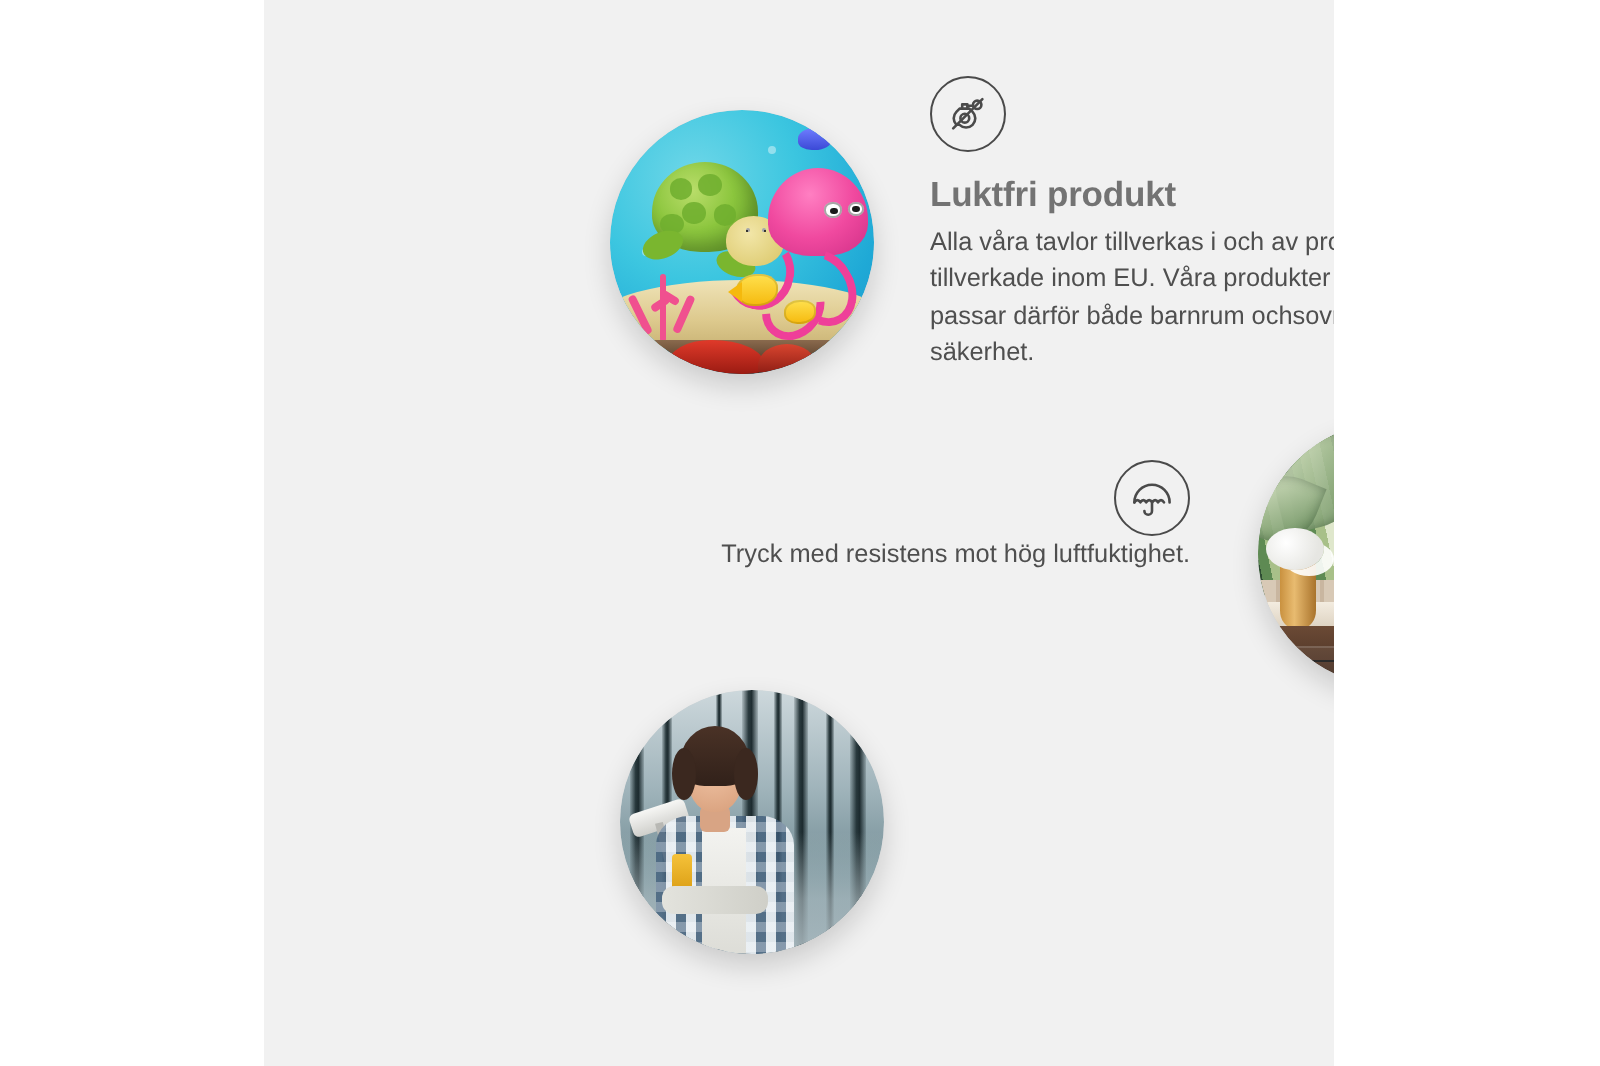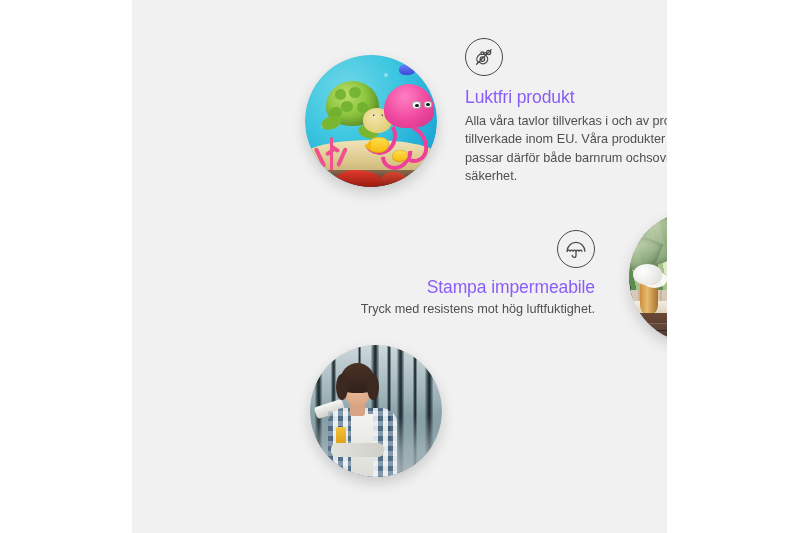--- a/index.html
+++ b/index.html
@@ -253,22 +253,22 @@
     width: 38px; height: 38px;
     border-radius: 50%;
     border: 1.6px solid #4a4a4a;
     display: flex; align-items: center; justify-content: center;
     box-sizing: border-box;
   }
   .icon-circle svg { display: block; }
 
   .feat-title {
     font-size: 17.5px;
-    font-weight: normal;
-    color: #8b5cf6;
+    font-weight: bold;
+    color: #737373;
     letter-spacing: -0.1px;
   }
   .feat-body {
     font-size: 12.7px;
     line-height: 1.45;
     color: #4f4f4f;
   }
 
   
   #feature-odourless { left: 333px; top: 38px; width: 300px; }
@@ -377,21 +377,20 @@
     </div>
 
     <div class="feature" id="feature-waterproof">
       <div class="icon-circle">
         <svg width="24" height="24" viewBox="0 0 24 24" fill="none" stroke="#4a4a4a" stroke-width="1.3" stroke-linecap="round" stroke-linejoin="round">
           <path d="M3.2 14.2a8.8 8.8 0 0 1 17.6 0"></path>
           <path d="M3.2 14.2c.9-1.5 2.1-1.5 3 0 .9-1.5 2.1-1.5 2.9 0 .9-1.5 2.1-1.5 3 0 .9-1.5 2.1-1.5 2.9 0 .9-1.5 2.1-1.5 3 0"></path>
           <path d="M12 14.2v4.3a1.9 1.9 0 0 1-3.8 0"></path>
         </svg>
       </div>
-      <div class="feat-title">Stampa impermeabile</div>
       <div class="feat-body">Tryck med resistens mot hög luftfuktighet.</div>
     </div>
 
     <div class="photo" id="photo-woman">
       <div class="inner">
         <div class="fw-sky"></div>
         <div class="fw-tree" style="left:4%;width:5%"></div>
         <div class="fw-tree" style="left:16%;width:3.5%"></div>
         <div class="fw-tree" style="left:46%;width:6%"></div>
         <div class="fw-tree" style="left:58%;width:3%"></div>

